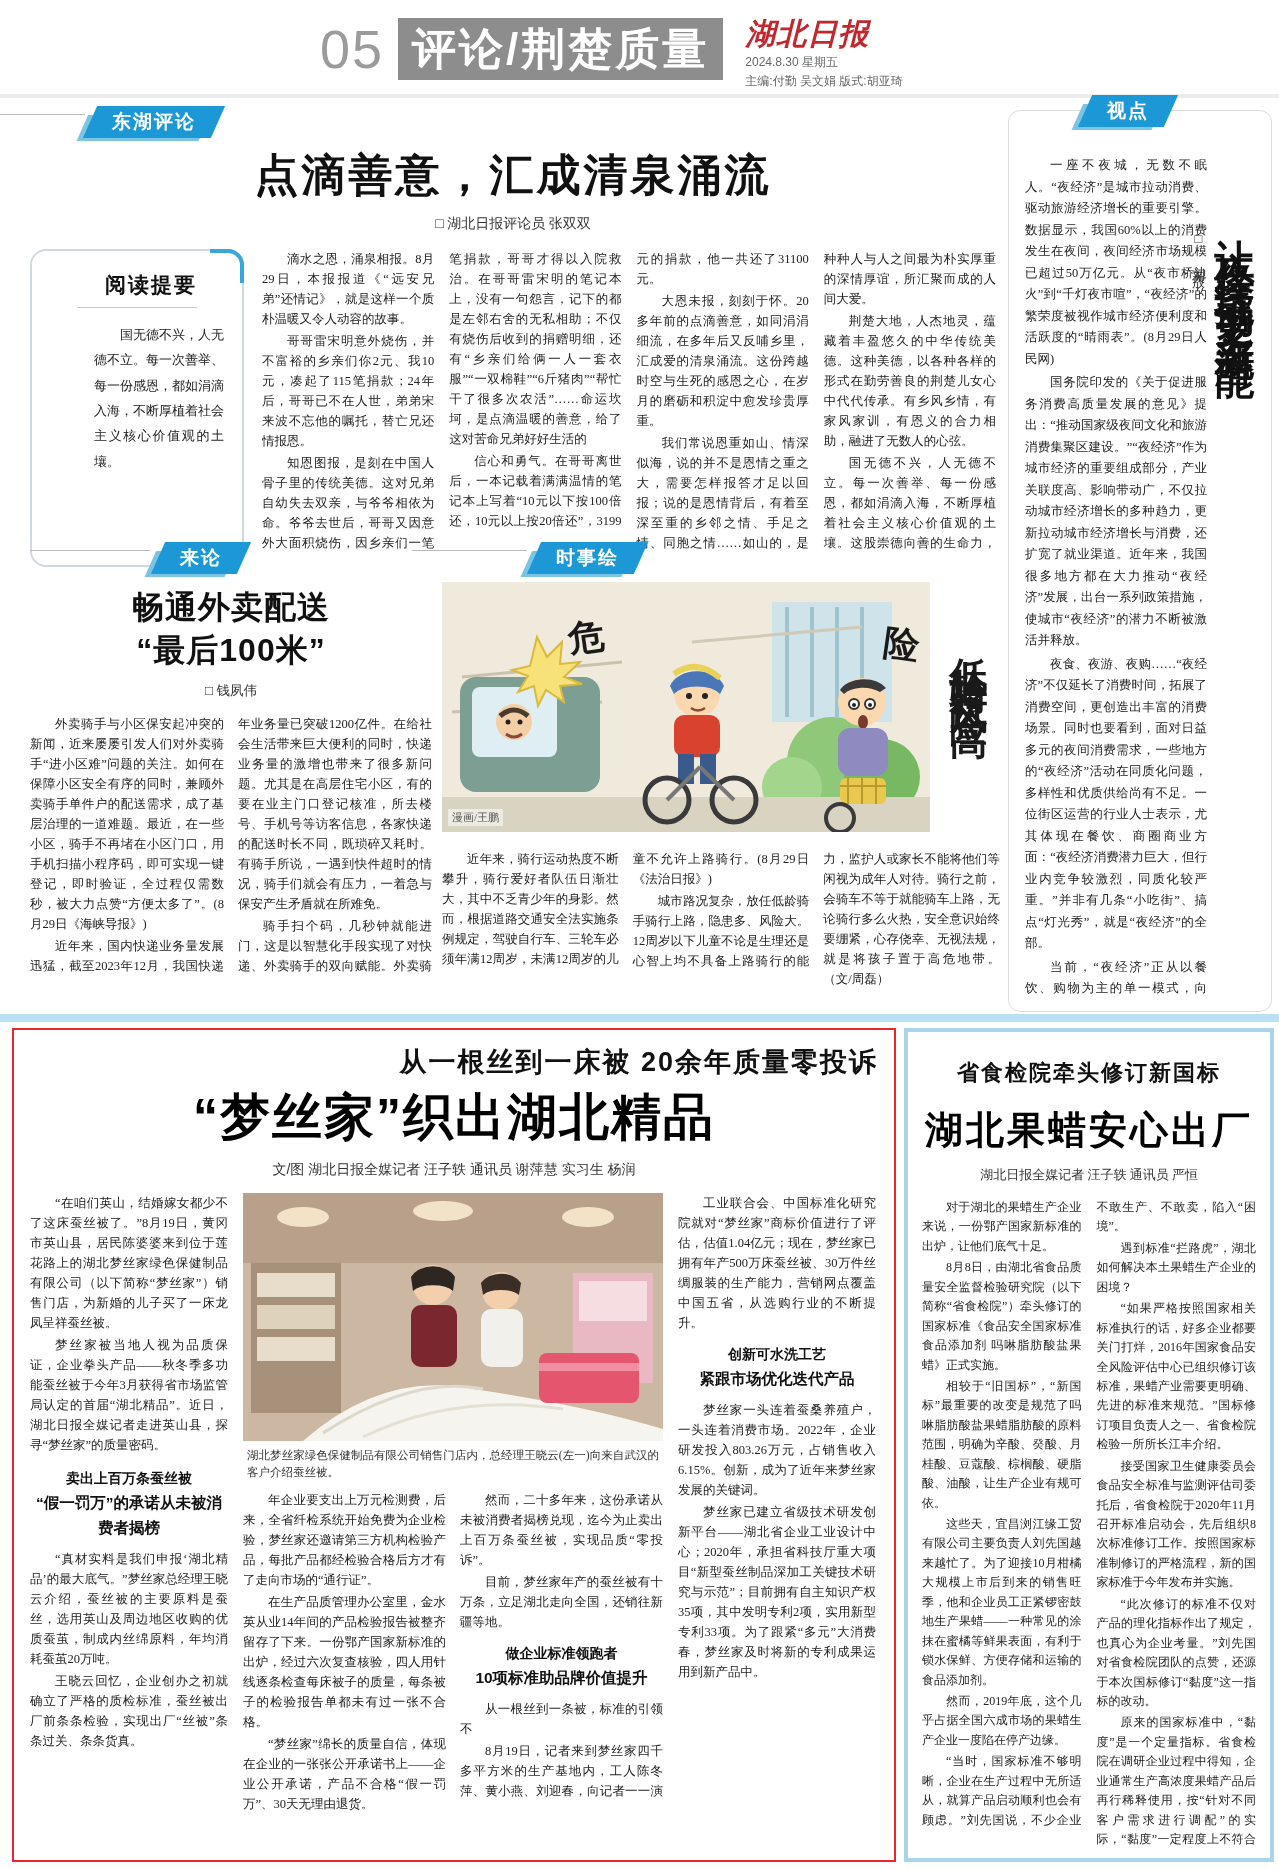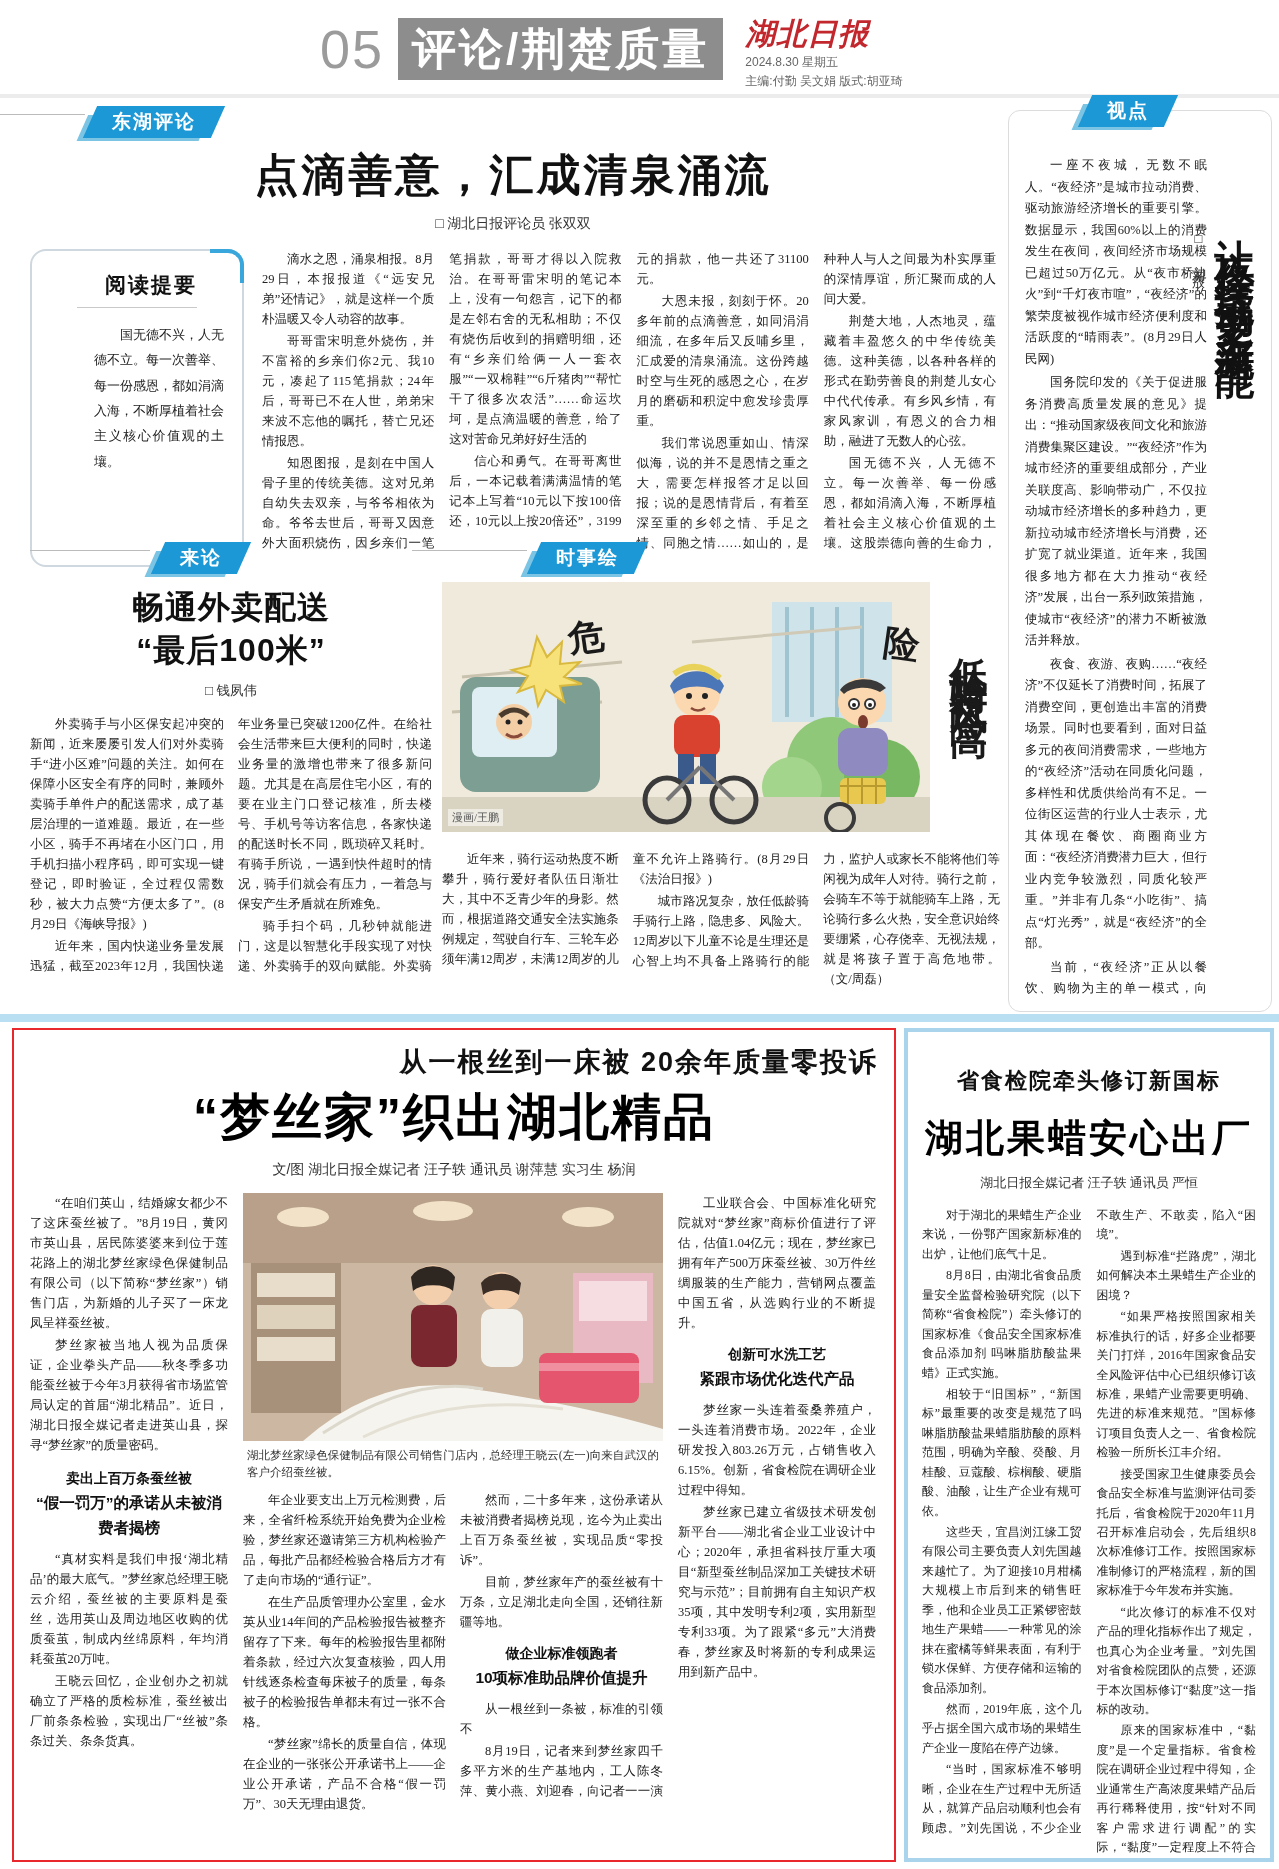--- a/index.html
+++ b/index.html
@@ -75,21 +75,21 @@
   .ms-col1 { width:198px; display:flex; flex-direction:column; }
   .ms-mid { width:420px; }
   .ms-col4 { width:198px; }
   .subhead { text-align:center; font-family:"Liberation Sans", sans-serif; margin:10px 0 8px; }
   .subhead .s1 { font-weight:700; font-size:14px; color:#111; }
   .subhead .s2 { font-weight:900; font-size:15.5px; color:#111; margin-top:2px; }
   .photo { width:420px; height:248px; background:#c9b5a4; position:relative; overflow:hidden; }
   .photo-caption { font-size:11.5px; color:#333; line-height:1.5; margin:6px 4px 8px; text-align:justify; }
   .mid-cols { column-count:2; column-gap:14px; height:330px; overflow:hidden; }
 
-  .gl-kicker { text-align:center; font-family:"Liberation Sans", sans-serif; font-weight:700; font-size:22px; letter-spacing:2px; color:#111; margin-top:22px; }
+  .gl-kicker { text-align:center; font-family:"Liberation Sans", sans-serif; font-weight:700; font-size:22px; letter-spacing:2px; color:#111; margin-top:14px; }
   .gl-headline { text-align:center; font-family:"Liberation Sans", sans-serif; font-weight:900; font-size:38px; letter-spacing:3px; color:#000; margin-top:17px; }
   .gl-byline { text-align:center; font-size:13px; color:#333; margin-top:10px; }
   .gl-cols { column-count:2; column-gap:15px; font-size:12px; line-height:1.62; text-align:justify; color:#222; margin-top:14px; height:660px; overflow:hidden; }
 </style>
 </head>
 <body>
 
 <div id="page">
 
   <div class="header">
@@ -282,21 +282,21 @@
             <path d="M80 240 q90 -58 160 -44" stroke="#dcd8cc" stroke-width="3" fill="none"></path>
             <path d="M120 244 q90 -44 200 -28" stroke="#e4e0d4" stroke-width="3" fill="none"></path>
             <rect x="296" y="160" width="100" height="50" rx="8" fill="#e5556d"></rect>
             <rect x="296" y="170" width="100" height="8" fill="#f08fa0"></rect>
           </svg>
         </div>
         <div class="photo-caption">湖北梦丝家绿色保健制品有限公司销售门店内，总经理王晓云(左一)向来自武汉的客户介绍蚕丝被。</div>
         <div class="mid-cols">
           <div>
               <p class="para">年企业要支出上万元检测费，后来，全省纤检系统开始免费为企业检验，梦丝家还邀请第三方机构检验产品，每批产品都经检验合格后方才有了走向市场的“通行证”。</p>
-              <p class="para">在生产品质管理办公室里，金水英从业14年间的产品检验报告被整齐留存了下来。每年的检验报告里都附着条款，经过六次复查核验，四人用针线逐条检查每床被子的质量，每条被子的检验报告单都未有过一张不合格。</p>
+              <p class="para">在生产品质管理办公室里，金水英从业14年间的产品检验报告被整齐留存了下来。一份鄂产国家新标准的出炉，经过六次复查核验，四人用针线逐条检查每床被子的质量，每条被子的检验报告单都未有过一张不合格。</p>
               <p class="para">“梦丝家”绵长的质量自信，体现在企业的一张张公开承诺书上——企业公开承诺，产品不合格“假一罚万”、30天无理由退货。</p>
               <p class="para">然而，二十多年来，这份承诺从未被消费者揭榜兑现，迄今为止卖出上百万条蚕丝被，实现品质“零投诉”。</p>
               <p class="para">目前，梦丝家年产的蚕丝被有十万条，立足湖北走向全国，还销往新疆等地。</p>
             </div>
           <div class="subhead">
             <div class="s1">做企业标准领跑者</div>
             <div class="s2">10项标准助品牌价值提升</div>
           </div>
           <div>
               <p class="para">从一根丝到一条被，标准的引领不</p>
@@ -308,21 +308,21 @@
       </div>
       <div class="ms-col ms-col4">
         <div>
             <p class="para">工业联合会、中国标准化研究院就对“梦丝家”商标价值进行了评估，估值1.04亿元；现在，梦丝家已拥有年产500万床蚕丝被、30万件丝绸服装的生产能力，营销网点覆盖中国五省，从选购行业的不断提升。</p>
           </div>
         <div class="subhead">
           <div class="s1">创新可水洗工艺</div>
           <div class="s2">紧跟市场优化迭代产品</div>
         </div>
         <div>
-            <p class="para">梦丝家一头连着蚕桑养殖户，一头连着消费市场。2022年，企业研发投入803.26万元，占销售收入6.15%。创新，省食检院在调研企业过程中得知。</p>
+            <p class="para">梦丝家一头连着蚕桑养殖户，一头连着消费市场。2022年，企业研发投入803.26万元，占销售收入6.15%。创新，成为了近年来梦丝家发展的关键词。</p>
             <p class="para">梦丝家已建立省级技术研发创新平台——湖北省企业工业设计中心；2020年，承担省科技厅重大项目“新型蚕丝制品深加工关键技术研究与示范”；目前拥有自主知识产权35项，其中发明专利2项，实用新型专利33项。为了跟紧“多元”大消费春，梦丝家及时将新的专利成果运用到新产品中。</p>
           </div>
       </div>
     </div>
   </div>
 
   <div class="right-box">
     <div class="gl-kicker">省食检院牵头修订新国标</div>
     <div class="gl-headline">湖北果蜡安心出厂</div>
     <div class="gl-byline">湖北日报全媒记者 汪子轶 通讯员 严恒</div>

